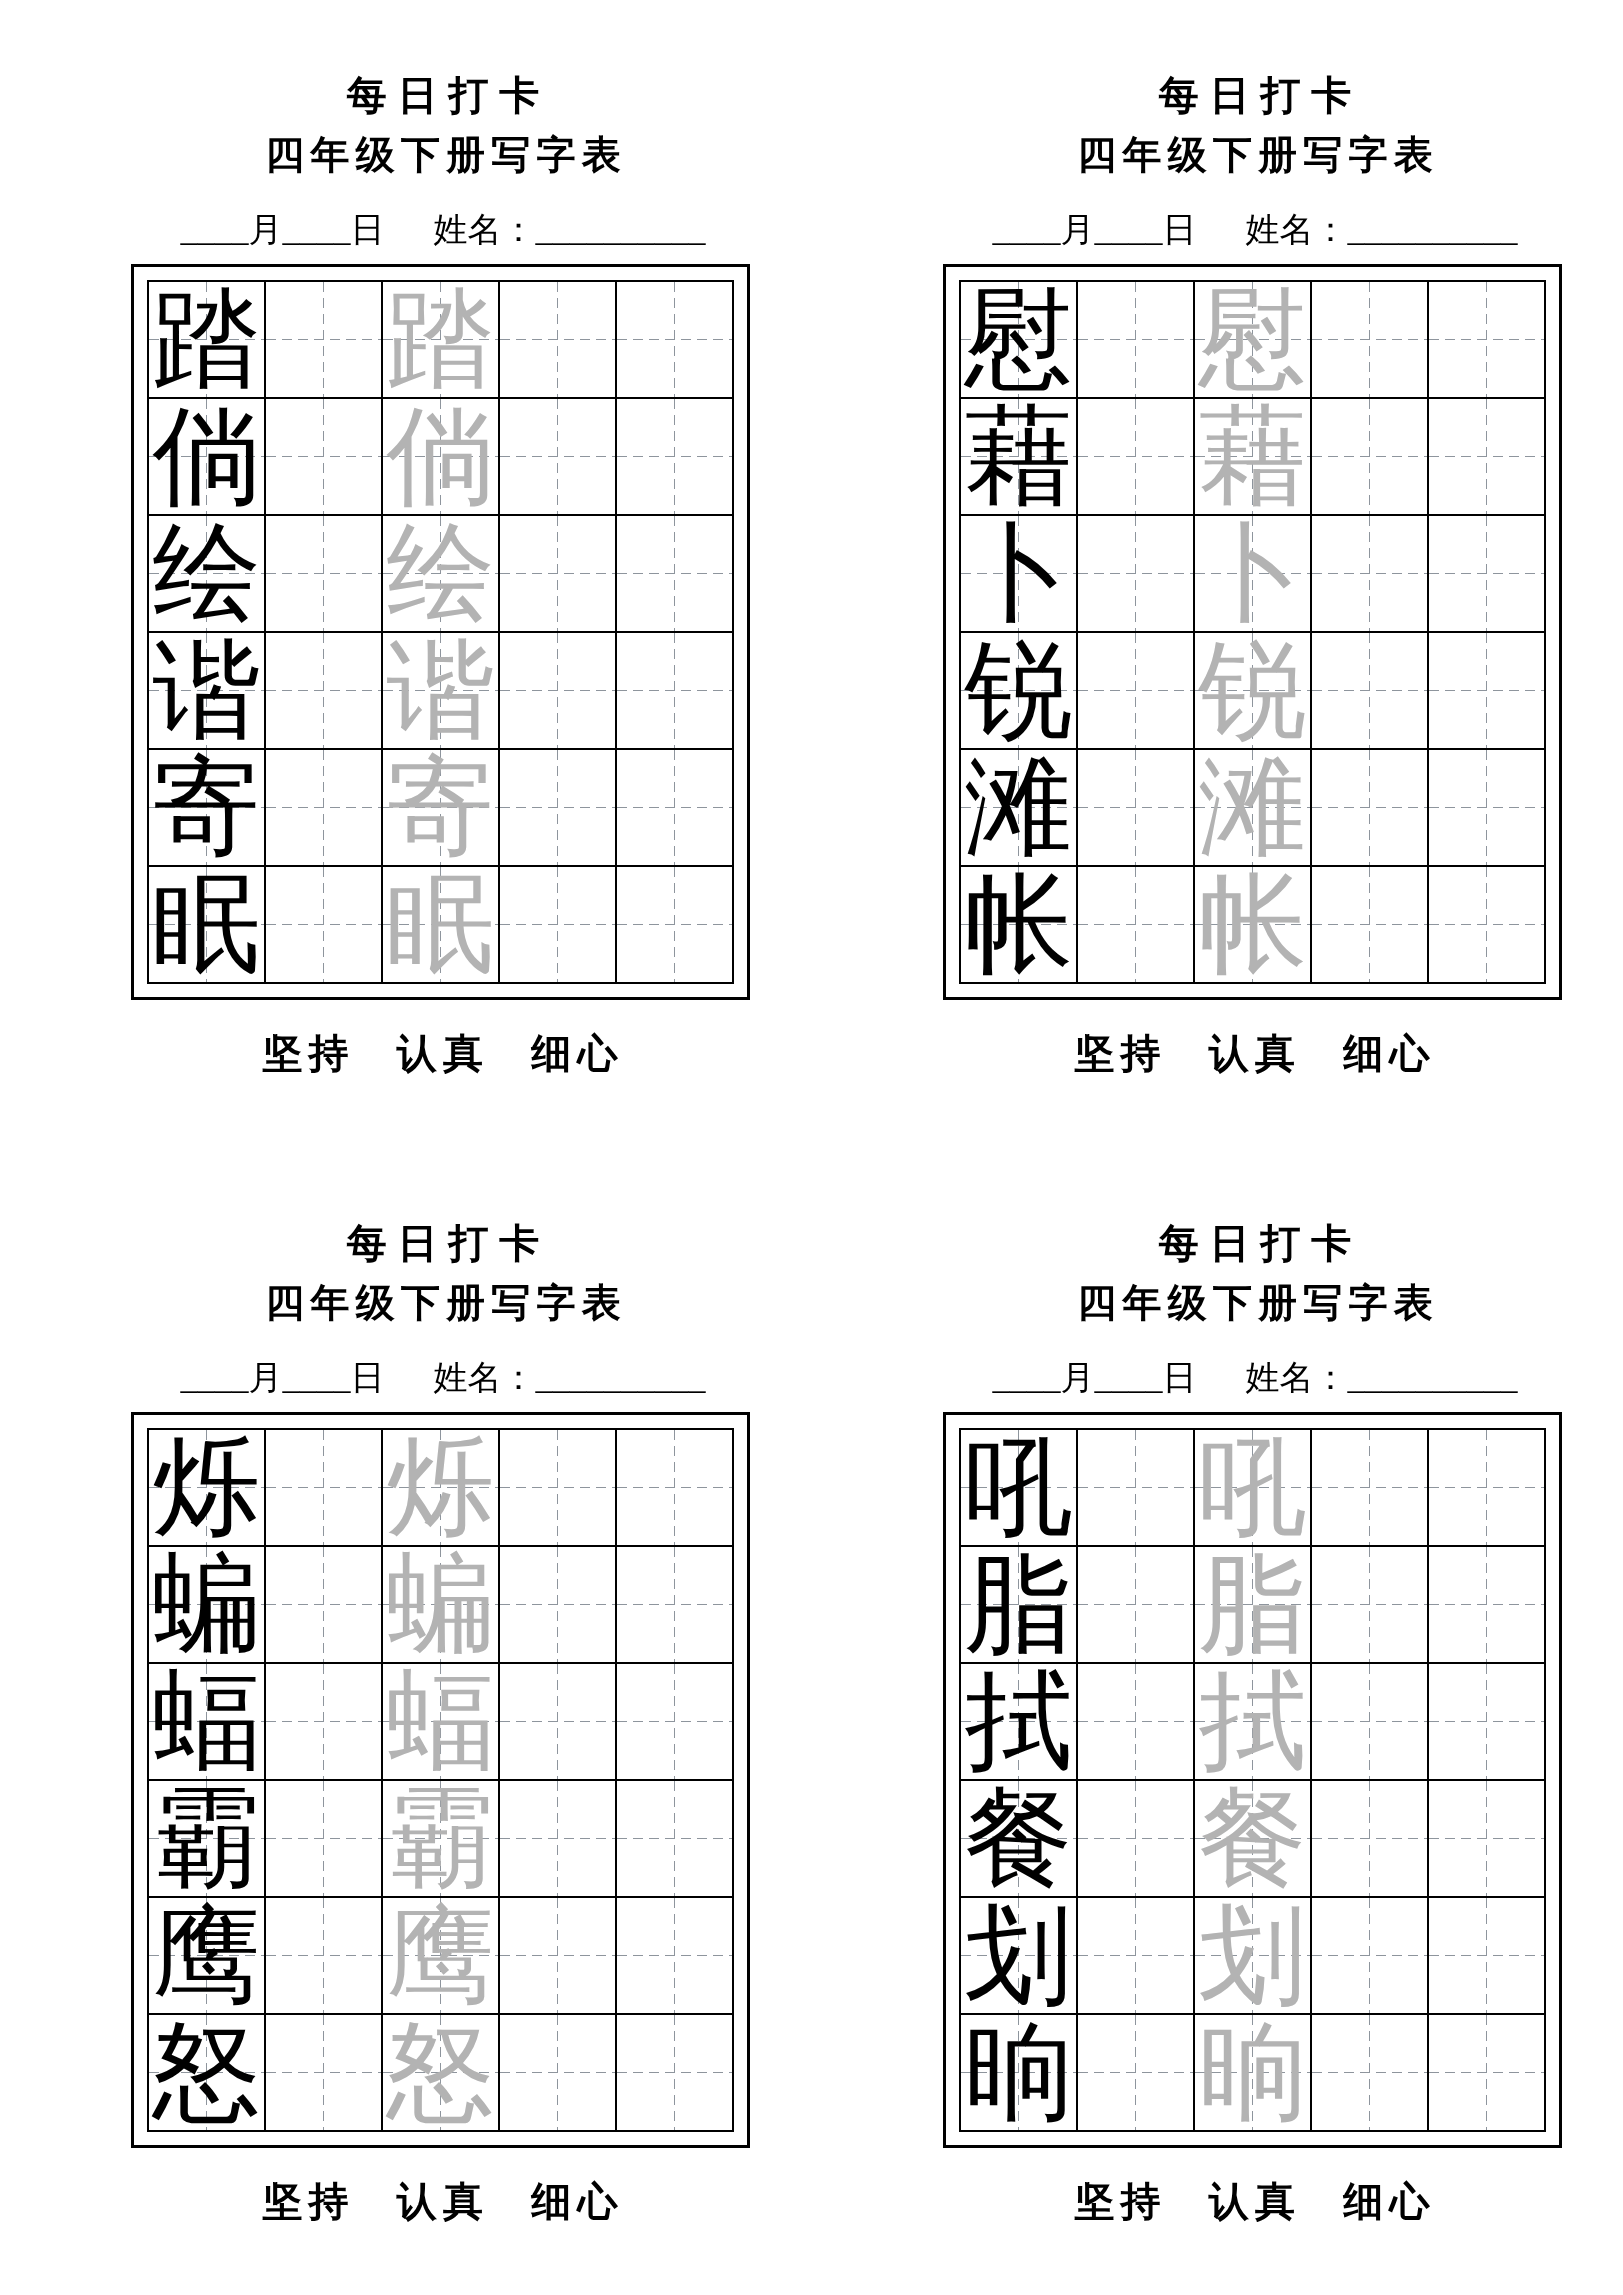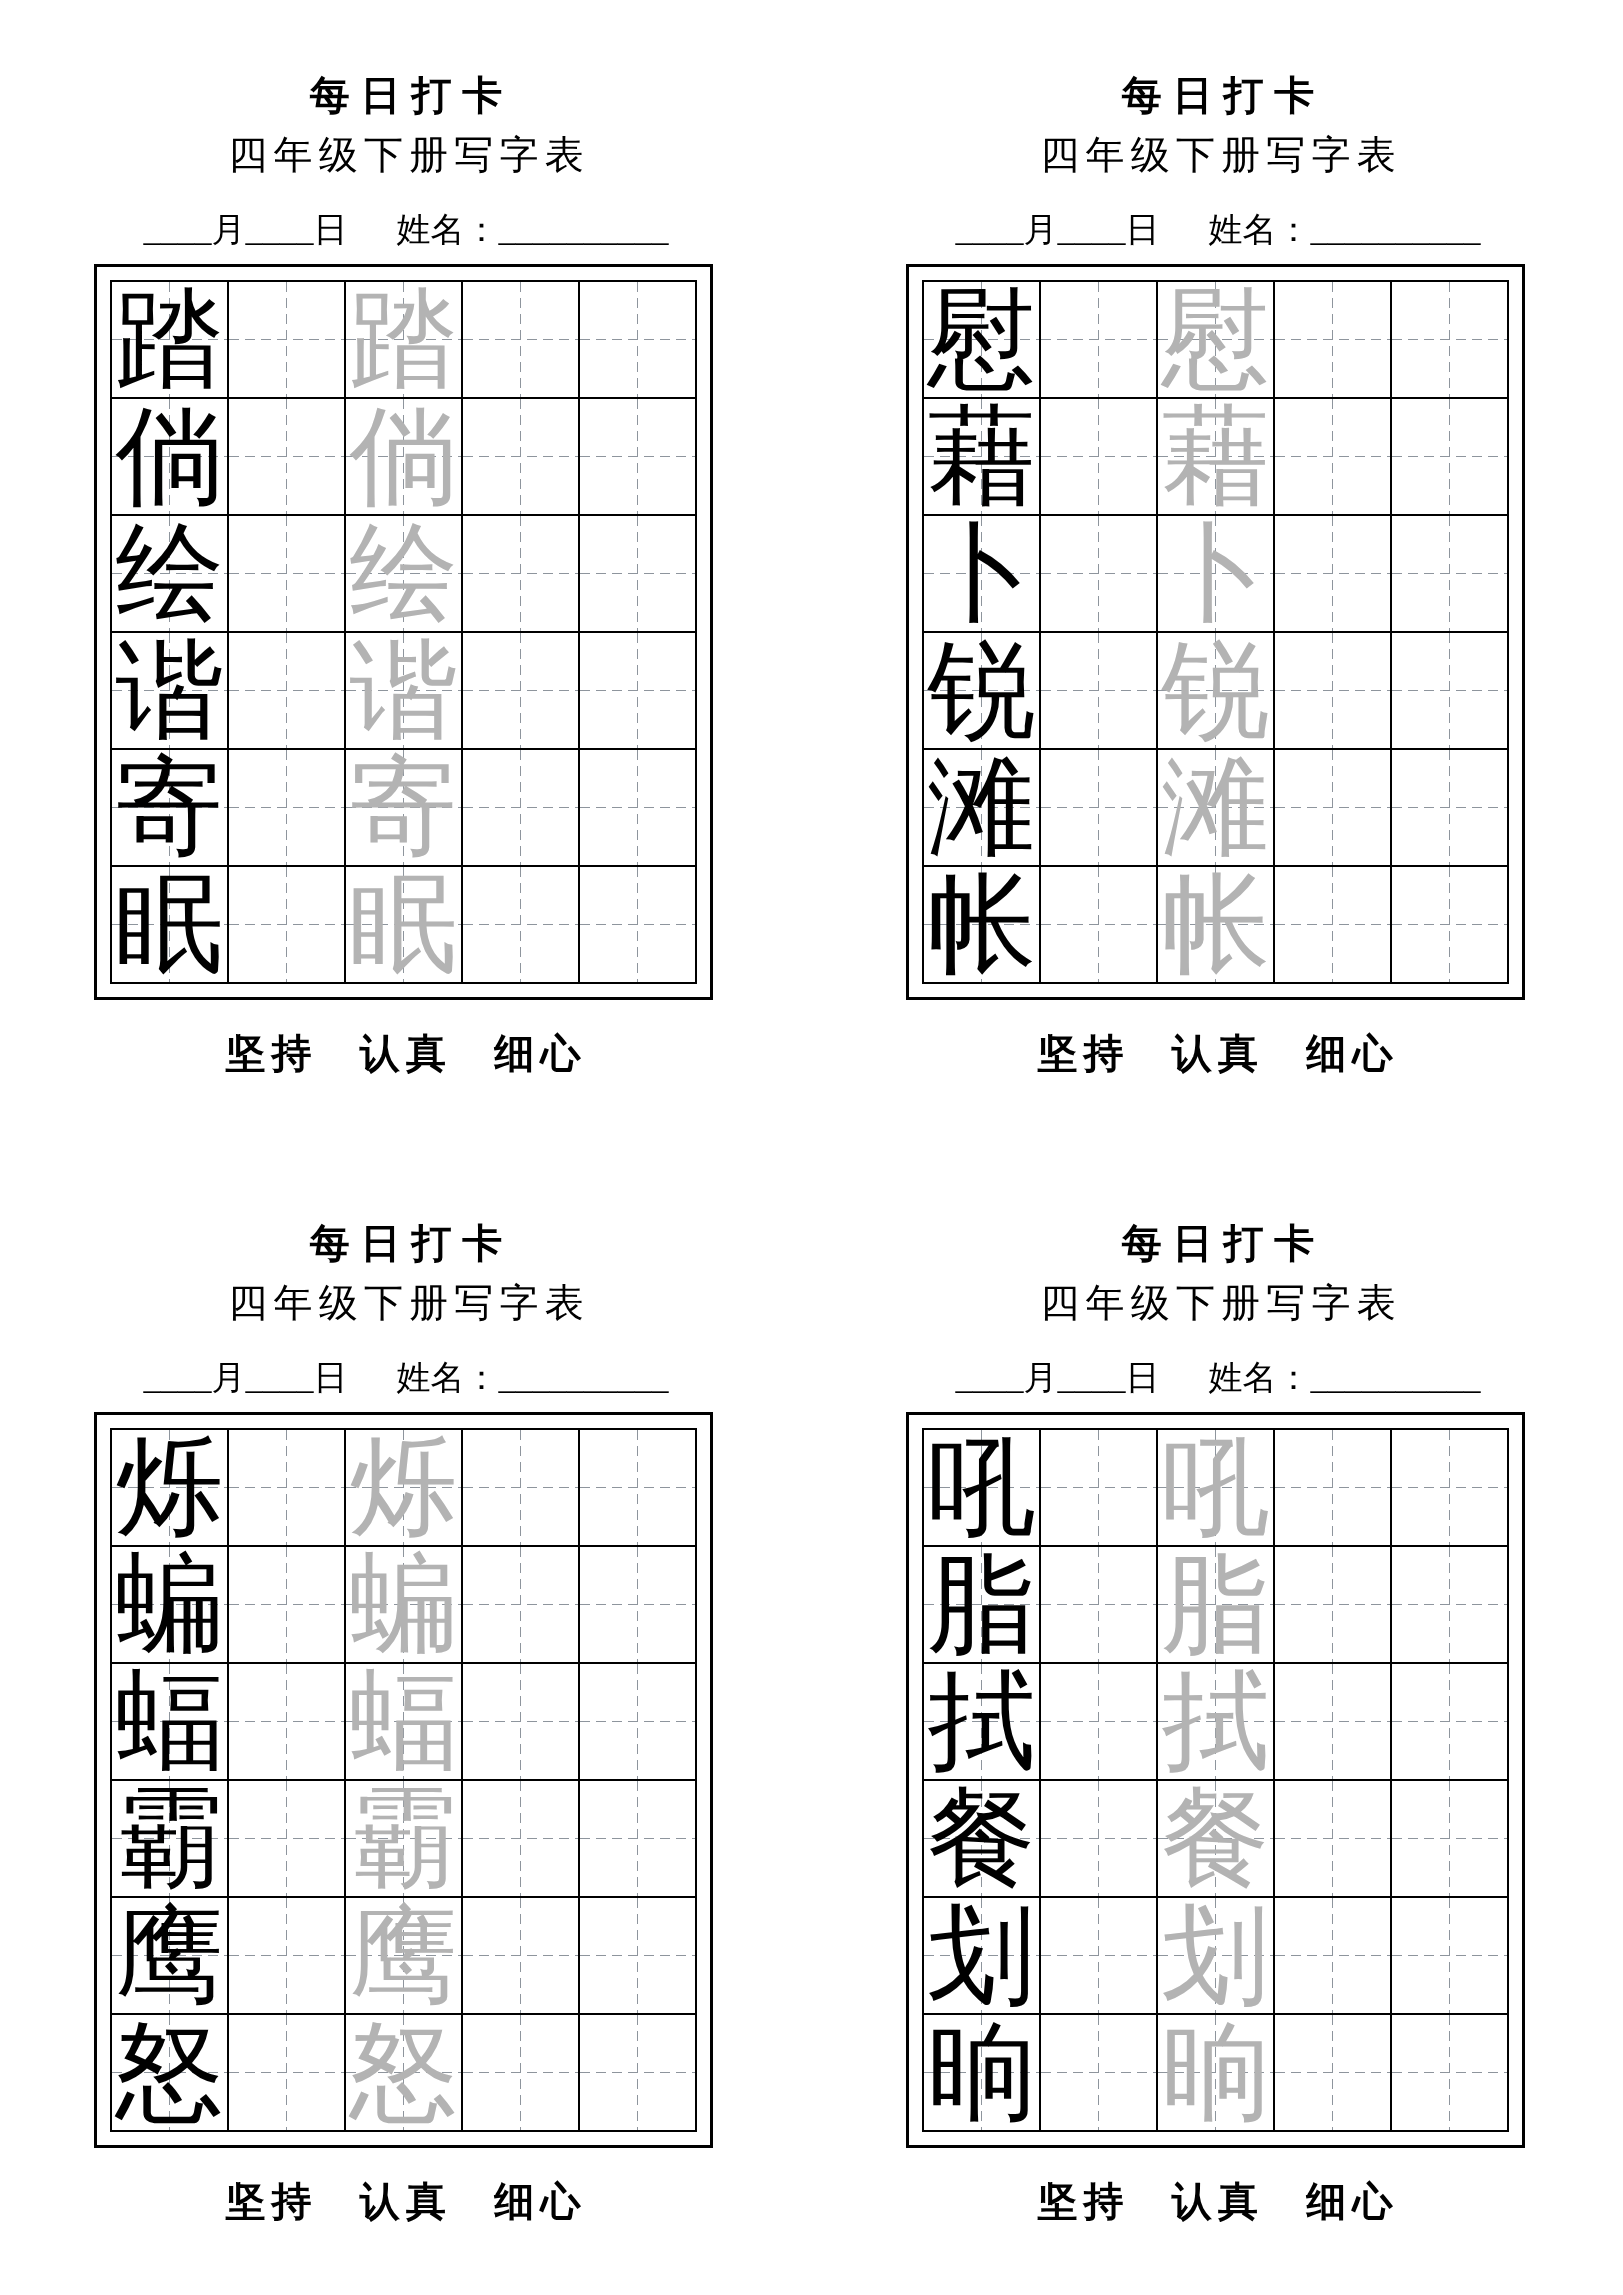--- a/index.html
+++ b/index.html
@@ -15,31 +15,31 @@
     width:1623px;height:2295px;
     position:relative;
     font-family:"Liberation Serif", serif;
     color:var(--ink);
     overflow:hidden;
   }
   .page{
     display:grid;
     grid-template-columns:812px 812px;
     grid-template-rows:1148px 1148px;
-    width:1623px;height:2295px;
+    width:1623px;height:2295px;padding-left:37px;
   }
   .sheet{position:relative;width:812px;height:1148px;}
   .title{
     position:absolute;top:68px;left:0;width:100%;
     text-align:center;font-size:40px;font-weight:bold;
     letter-spacing:10.8px;text-indent:10.8px;
   }
   .subtitle{
     position:absolute;top:128px;left:0;width:100%;
-    text-align:center;font-size:39px;font-weight:normal;
+    text-align:center;font-size:39px;font-weight:bold;
     letter-spacing:6.2px;text-indent:6.2px;
   }
   .dateline{
     position:absolute;top:207px;left:0;width:100%;
     text-align:center;font-size:34px;white-space:nowrap;
   }
   .dateline .blank{letter-spacing:0;}
   .dateline .namegap{margin-left:49px;margin-top:40px;}
   .gridbox{
     position:absolute;top:264px;left:94px;

